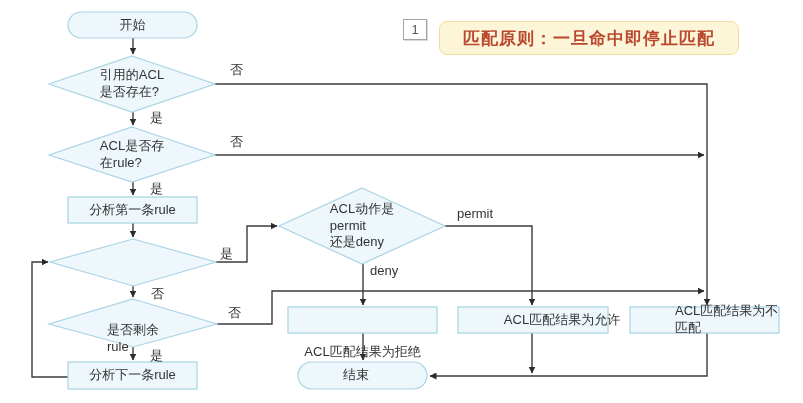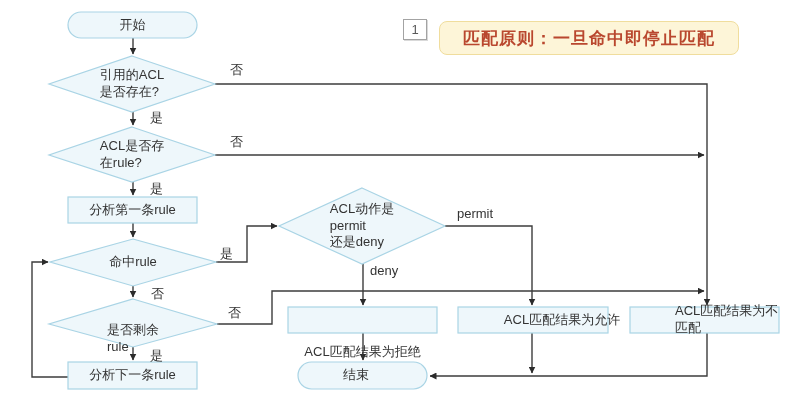--- a/index.html
+++ b/index.html
@@ -63,21 +63,20 @@
     <rect class="shape" x="630" y="307" width="149" height="26"></rect>
     <rect class="shape" x="298" y="362" width="129" height="27" rx="13.5"></rect>
   </svg>
 
   <div class="node-label" style="left:68px;top:12px;width:129px;height:26px;">开始</div>
   <div class="node-label" style="left:59px;top:56px;width:146px;height:56px;">引用的ACL
 是否存在?</div>
   <div class="node-label" style="left:59px;top:127px;width:146px;height:55px;">ACL是否存
 在rule?</div>
   <div class="node-label" style="left:68px;top:197px;width:129px;height:26px;">分析第一条rule</div>
-  <div class="node-label" style="left:60px;top:239px;width:146px;height:47px;">命中rule</div>
   <div class="node-label" style="left:60px;top:299px;width:146px;height:48px;margin-top:16px;">是否剩余
 rule</div>
   <div class="node-label" style="left:68px;top:362px;width:129px;height:27px;">分析下一条rule</div>
   <div class="node-label" style="left:289px;top:190px;width:146px;height:72px;">ACL动作是
 permit
 还是deny</div>
   <div class="node-label" style="left:288px;top:307px;width:149px;height:26px;margin-top:32px;">ACL匹配结果为拒绝</div>
   <div class="node-label" style="left:458px;top:307px;width:164px;height:26px;padding-left:44px;">ACL匹配结果为允许</div>
   <div class="node-label" style="left:630px;top:307px;width:149px;height:26px;padding-left:45px;">ACL匹配结果为不匹配</div>
   <div class="node-label" style="left:284px;top:362px;width:129px;height:27px;padding-left:15px;">结束</div>

